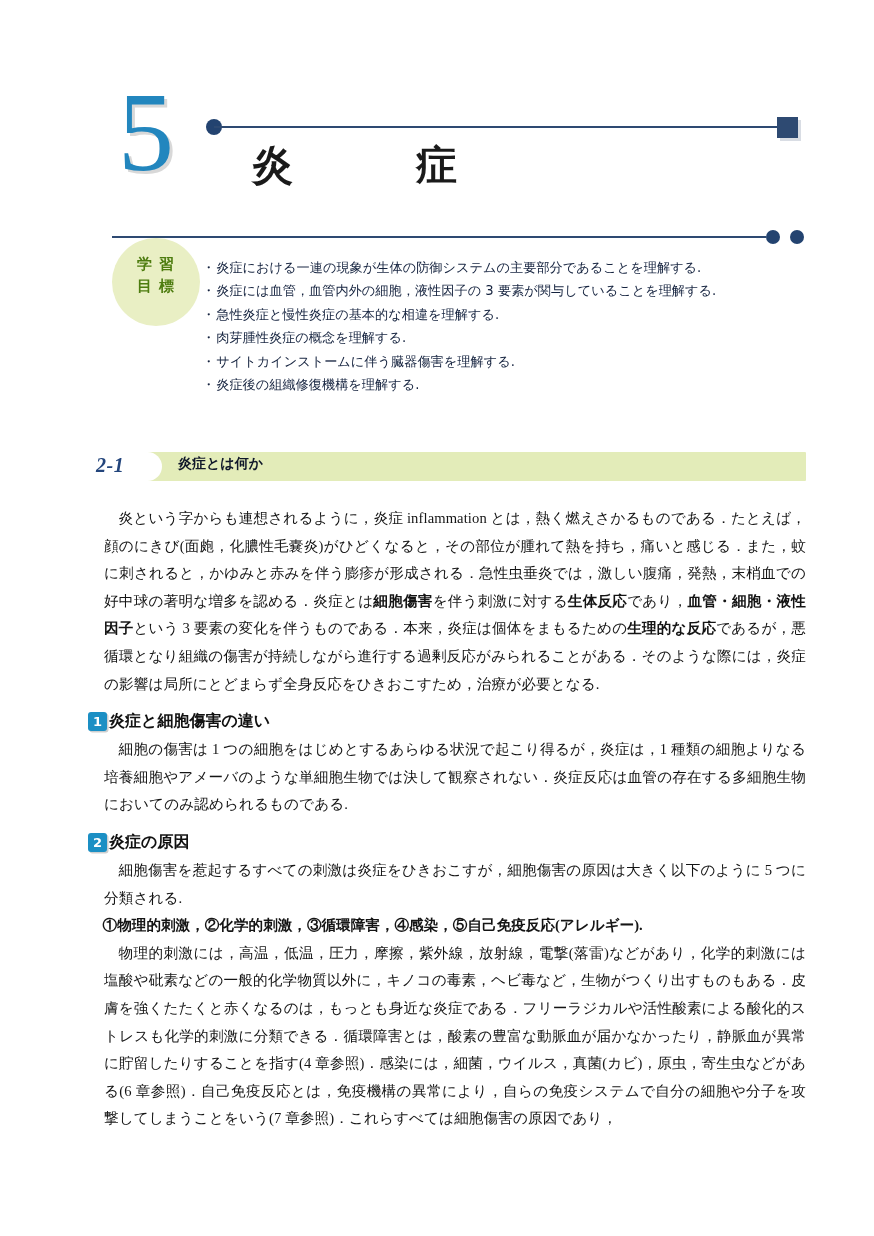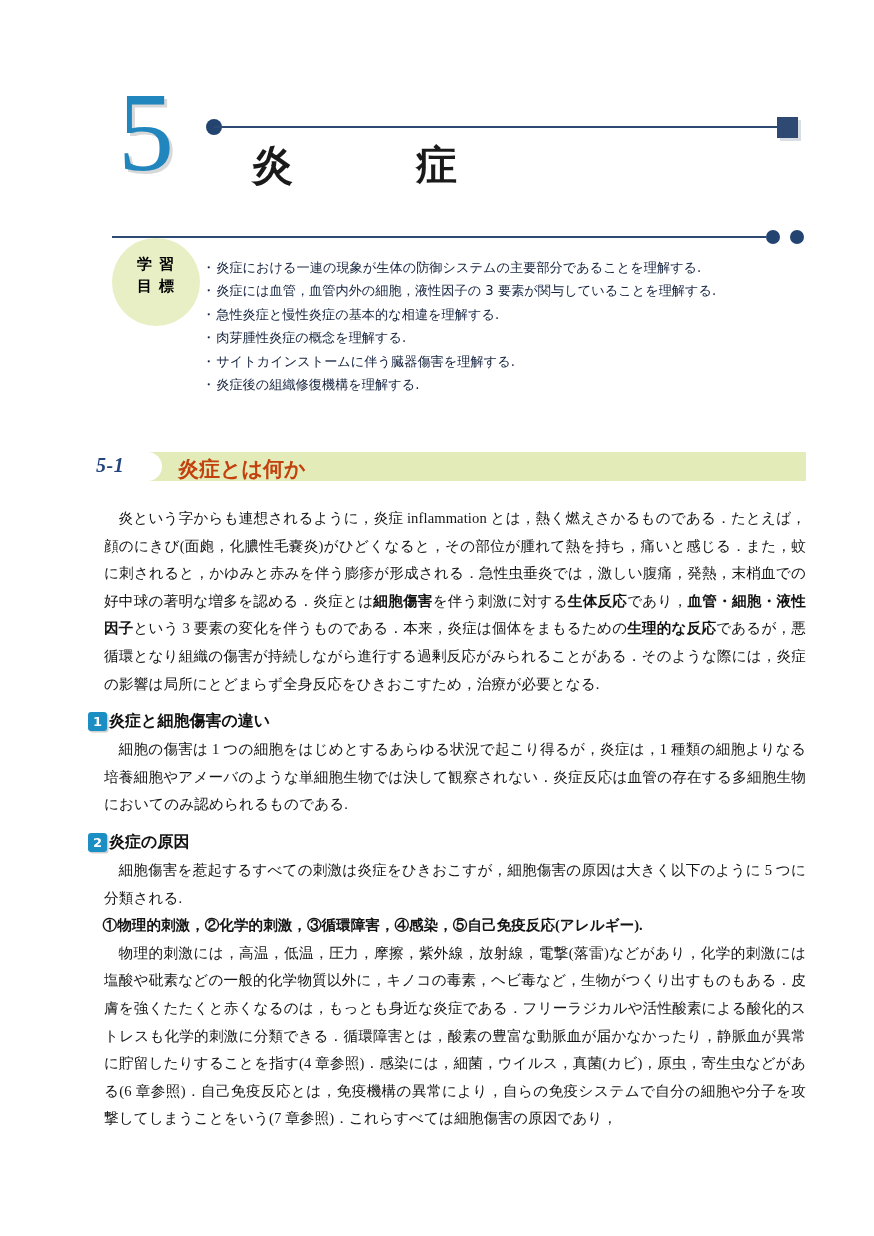--- a/index.html
+++ b/index.html
@@ -116,21 +116,21 @@
     overflow: hidden;
   }
   .obj-badge-text {
     position: absolute;
     left: 0; right: 0;
     top: 16px;
     text-align: center;
     font-family: "DejaVu Sans", "Liberation Sans", sans-serif;
     font-size: 15px;
     font-weight: 700;
-    color: #000000;
+    color: #4d7c0f;
     line-height: 1.45;
     white-space: pre-line;
     letter-spacing: 1px;
   }
 
   .obj-list {
     position: relative;
     margin: 8px;
     padding: 12px 0 0 0;
     list-style: none;
@@ -174,23 +174,23 @@
     font-weight: 700;
     font-size: 20px;
     color: #23457c;
     letter-spacing: 0.5px;
   }
   .section-title {
     position: absolute;
     left: 90px;
     top: 3px;
     font-family: "DejaVu Sans", "Liberation Sans", sans-serif;
-    font-size: 21px;
+    font-size: 14px;
     font-weight: 600;
-    color: #c2410c;
+    color: #0f172a;
   }
 
   
   .body-area {
     position: absolute;
     left: 88px;
     right: 68px;
     top: 505px;
   }
   p.para {
@@ -266,21 +266,21 @@
       <li class="obj-item"><span class="bullet">・</span><span>炎症には血管，血管内外の細胞，液性因子の 3 要素が関与していることを理解する.</span></li>
       <li class="obj-item"><span class="bullet">・</span><span>急性炎症と慢性炎症の基本的な相違を理解する.</span></li>
       <li class="obj-item"><span class="bullet">・</span><span>肉芽腫性炎症の概念を理解する.</span></li>
       <li class="obj-item"><span class="bullet">・</span><span>サイトカインストームに伴う臓器傷害を理解する.</span></li>
       <li class="obj-item"><span class="bullet">・</span><span>炎症後の組織修復機構を理解する.</span></li>
     </ul>
   </div>
 
   <div class="section-band">
     <div class="section-notch"></div>
-    <div class="section-num">5-1</div>
+    <div class="section-num">2-1</div>
     <div class="section-title">炎症とは何か</div>
   </div>
 
   <div class="body-area">
 
     <p class="para"><span>炎という字からも連想されるように，炎症 inflammation とは，熱く燃えさかるものである．たとえば，顔のにきび(面皰，化膿性毛嚢炎)がひどくなると，その部位が腫れて熱を持ち，痛いと感じる．また，蚊に刺されると，かゆみと赤みを伴う膨疹が形成される．急性虫垂炎では，激しい腹痛，発熱，末梢血での好中球の著明な増多を認める．炎症とは</span><b>細胞傷害</b><span>を伴う刺激に対する</span><b>生体反応</b><span>であり，</span><b>血管・細胞・液性因子</b><span>という 3 要素の変化を伴うものである．本来，炎症は個体をまもるための</span><b>生理的な反応</b><span>であるが，悪循環となり組織の傷害が持続しながら進行する過剰反応がみられることがある．そのような際には，炎症の影響は局所にとどまらず全身反応をひきおこすため，治療が必要となる.</span></p>
 
     <div class="subsec">
       <div class="subsec-badge">1</div>
       <div class="subsec-title">炎症と細胞傷害の違い</div>

